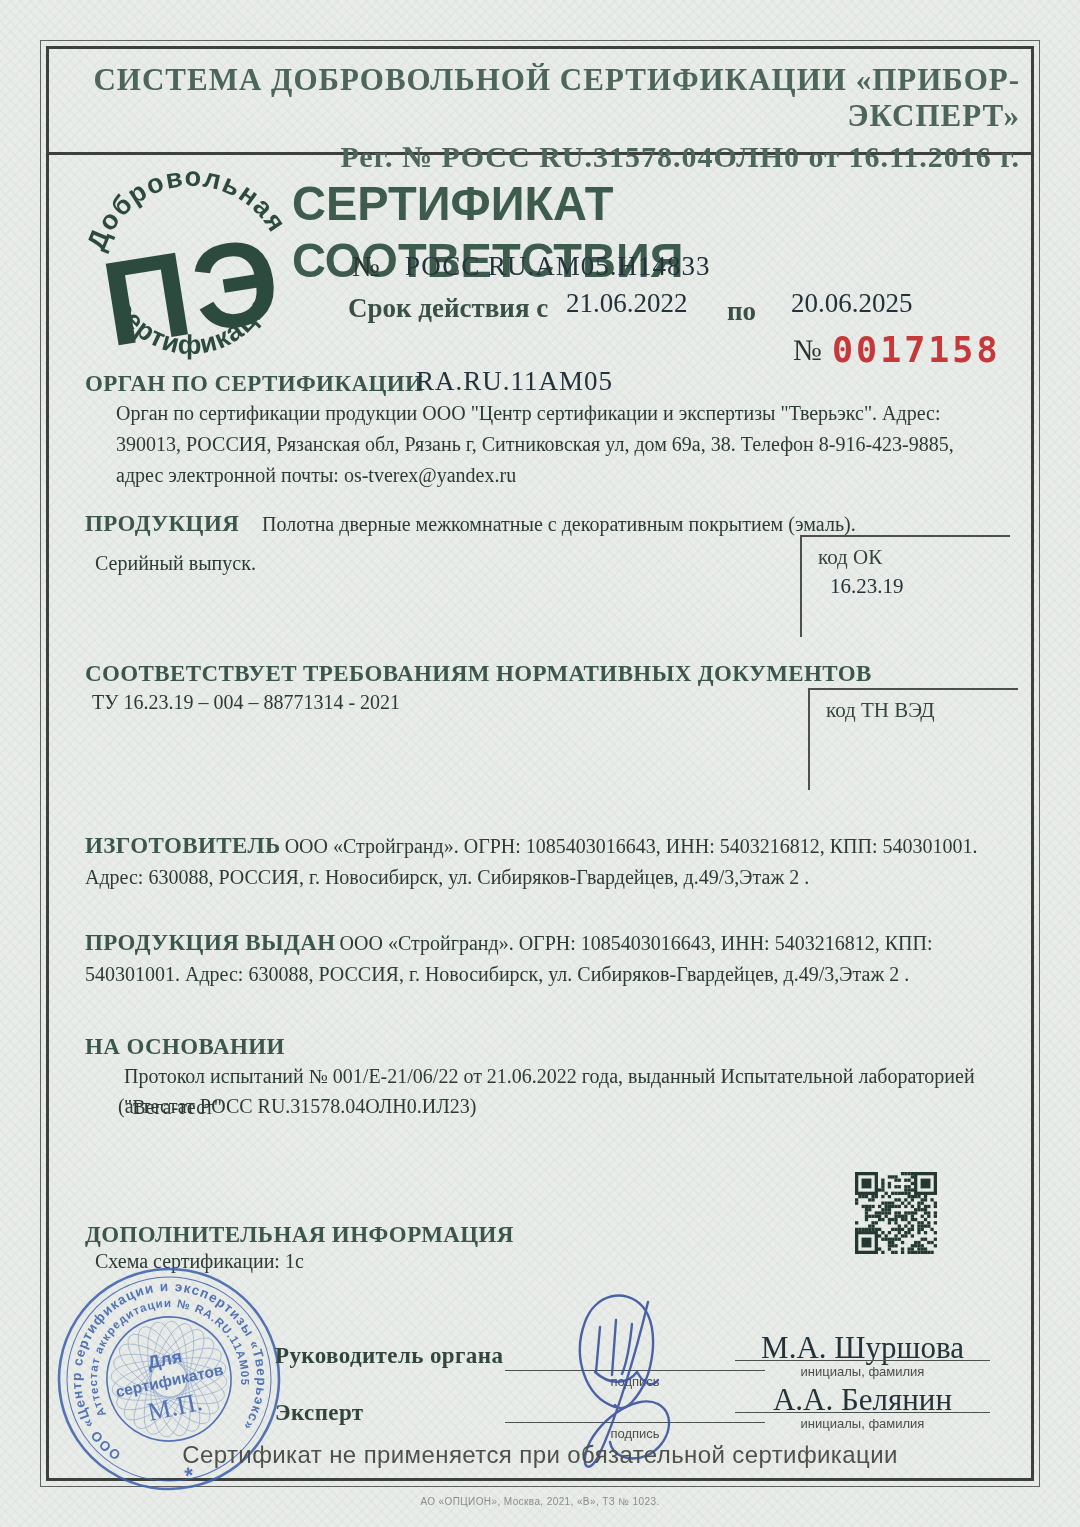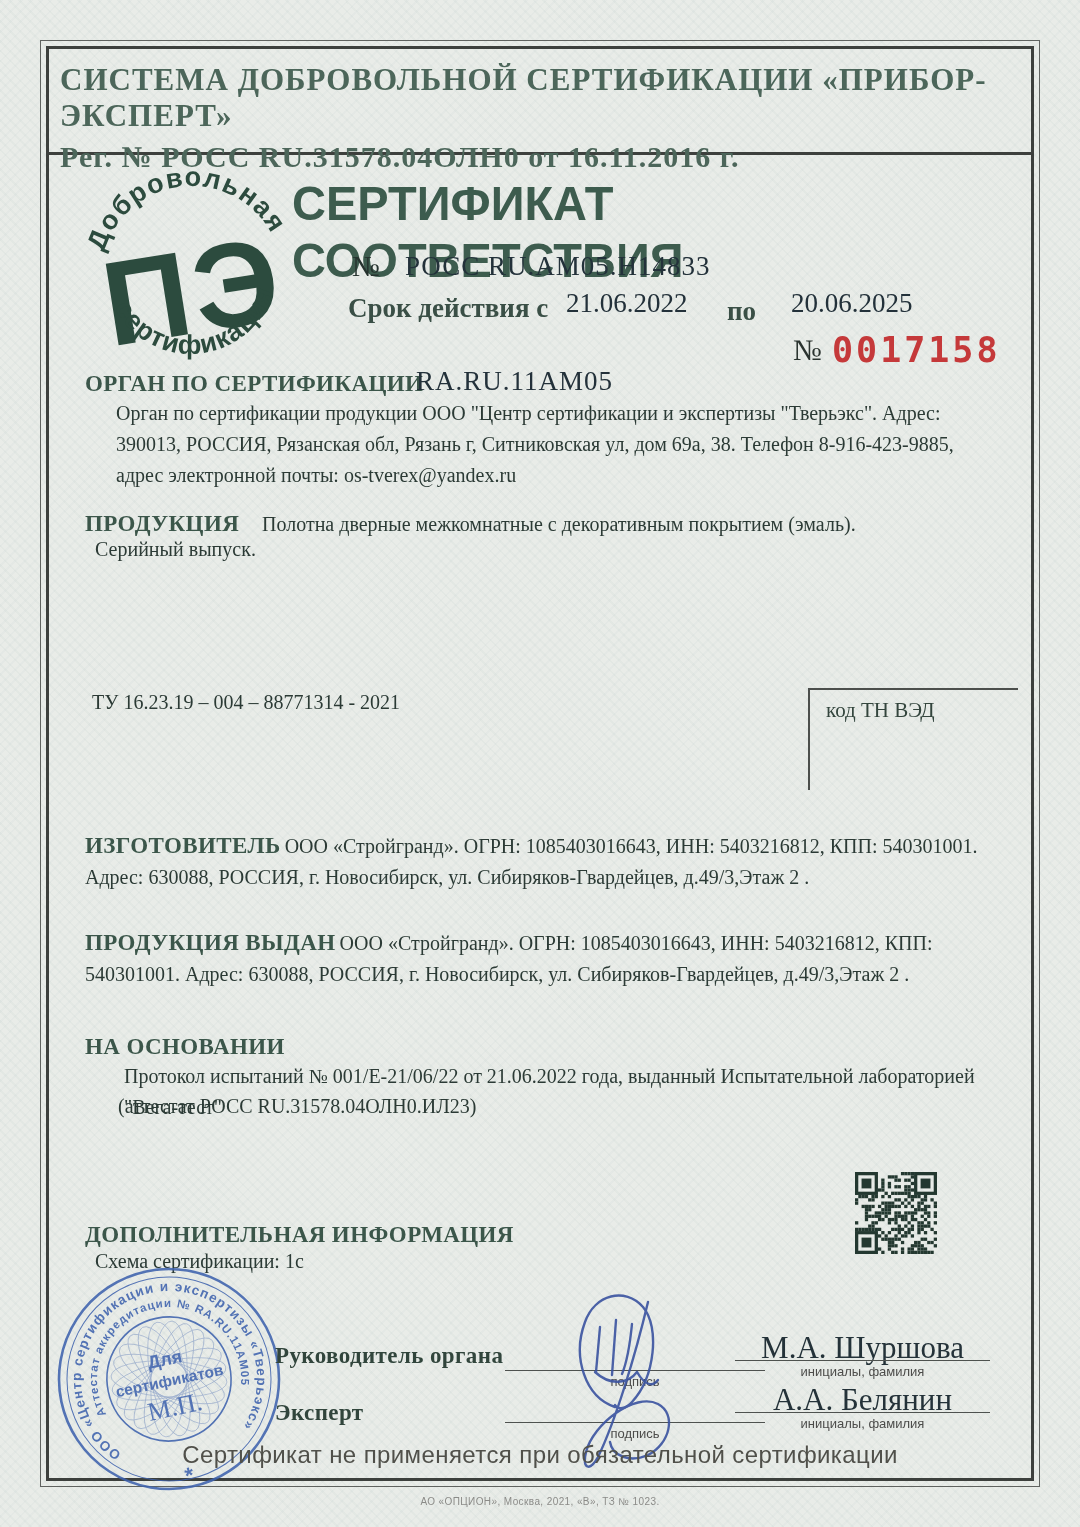--- a/index.html
+++ b/index.html
@@ -8,21 +8,21 @@
     background:#e9ece8;
     background-image:
       repeating-linear-gradient(45deg, rgba(120,160,150,.055) 0 2px, transparent 2px 7px),
       repeating-linear-gradient(-45deg, rgba(120,150,170,.045) 0 2px, transparent 2px 7px);
     font-family:"Liberation Serif", serif;color:#2c3a36;
   }
   .frame-outer{position:absolute;inset:40px;border:1.5px solid #5f625f;}
   .frame-inner{position:absolute;inset:46px;border:3px solid #3d403d;}
   .hdr-divider{position:absolute;left:49px;right:49px;top:152px;height:3px;background:#3d403d;}
   .abs{position:absolute;}
-  .doc-header{left:60px;right:60px;top:62px;text-align:left;color:#4c665a;}
+  .doc-header{left:60px;right:60px;top:62px;text-align:right;color:#4c665a;}
   .doc-header .l1{font-weight:bold;font-size:31px;letter-spacing:1px;}
   .doc-header .l2{font-weight:bold;font-size:30px;margin-top:6px;letter-spacing:1px;}
   .title{left:292px;top:176px;width:720px;font-family:"Liberation Sans",sans-serif;
     font-weight:bold;font-size:47px;color:#3d5c4e;letter-spacing:0px;transform:scaleY(1.04);}
   .no-sign{font-size:29px;color:#26332f;}
   .cert-number{font-size:27px;color:#23313a;letter-spacing:1px;}
   .validity-label{font-weight:bold;font-size:27px;color:#3a4f46;}
   .date{font-size:27px;color:#23313a;}
   .blank-no{font-size:30px;color:#2a332f;}
   .blank-digits{font-family:"DejaVu Sans Mono",monospace;font-weight:bold;font-size:35px;
@@ -83,23 +83,28 @@
 
   <span class="abs blank-no" style="left:793px;top:333px;">№</span>
   <span class="abs blank-digits" style="left:832px;top:330px;">0017158</span>
 
   <span class="abs sec-label" style="left:85px;top:371px;">ОРГАН ПО СЕРТИФИКАЦИИ</span>
   <span class="abs cert-number" style="left:416px;top:366px;">RA.RU.11AM05</span>
   <div class="abs body-text" style="left:88px;top:398px;width:890px;">Орган по сертификации продукции ООО "Центр сертификации и экспертизы "Тверьэкс". Адрес: 390013, РОССИЯ, Рязанская обл, Рязань г, Ситниковская ул, дом 69а, 38. Телефон 8-916-423-9885, адрес электронной почты: os-tverex@yandex.ru</div>
 
   <span class="abs sec-label" style="left:85px;top:511px;">ПРОДУКЦИЯ</span>
   <span class="abs inline-val" style="left:237px;top:513px;margin-left:25px;">Полотна дверные межкомнатные  с декоративным покрытием (эмаль).</span>
-  <span class="abs inline-val" style="left:95px;top:538px;">Серийный выпуск.</span>
-
-
+  <span class="abs inline-val" style="left:95px;top:552px;">Серийный выпуск.</span>
+
+  <div class="abs code-box" style="left:800px;top:535px;width:208px;height:100px;">
+    <div class="cl">код ОК</div>
+    <div class="cv">16.23.19</div>
+  </div>
+
+  <span class="abs sec-label" style="left:85px;top:661px;">СООТВЕТСТВУЕТ ТРЕБОВАНИЯМ НОРМАТИВНЫХ ДОКУМЕНТОВ</span>
   <span class="abs inline-val" style="left:92px;top:691px;">ТУ 16.23.19 – 004 – 88771314 - 2021</span>
 
   <div class="abs code-box" style="left:800px;top:688px;width:208px;height:100px;margin-left:8px;">
     <div class="cl">код ТН ВЭД</div>
   </div>
 
   <div class="abs" style="left:85px;top:831px;width:895px;">
     <span class="sec-label">ИЗГОТОВИТЕЛЬ</span>
     <span class="inline-val" style="line-height:1.55;">ООО «Стройгранд». ОГРН: 1085403016643, ИНН: 5403216812, КПП: 540301001. Адрес: 630088, РОССИЯ, г. Новосибирск, ул.  Сибиряков-Гвардейцев, д.49/3,Этаж 2  .</span>
   </div>

